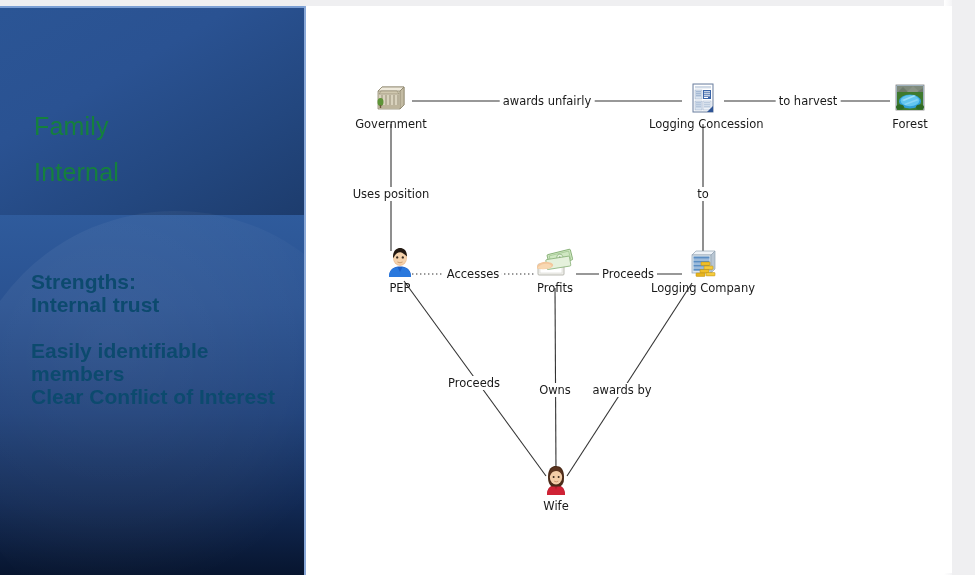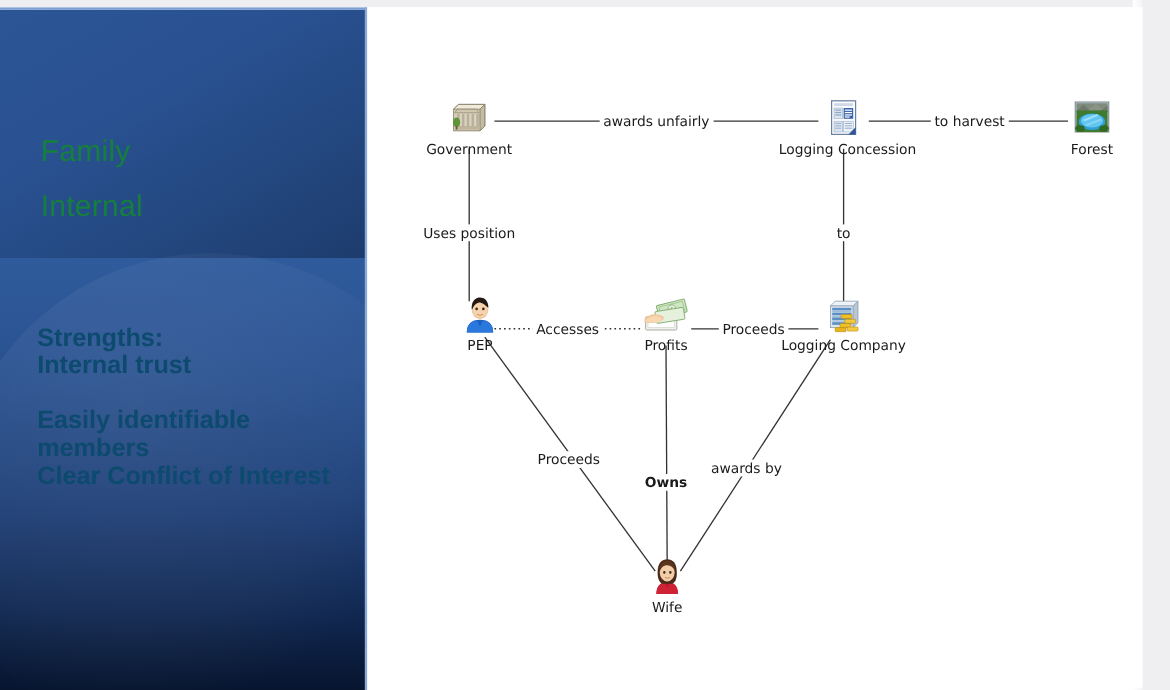--- a/index.html
+++ b/index.html
@@ -176,21 +176,21 @@
       <line x1="104" y1="268" x2="228" y2="268" stroke="#333333" stroke-width="1.2" stroke-dasharray="1.4 2.6" fill="none"></line>
     </svg>
 
     <div class="elabel" style="left:239px; top:95px;">awards unfairly</div>
     <div class="elabel" style="left:500px; top:95px;text-align:right;">to harvest</div>
     <div class="elabel" style="left:83px;  top:188px;">Uses position</div>
     <div class="elabel" style="left:395px; top:188px;">to</div>
     <div class="elabel" style="left:165px; top:268px;">Accesses</div>
     <div class="elabel" style="left:320px; top:268px;">Proceeds</div>
     <div class="elabel" style="left:166px; top:377px;">Proceeds</div>
-    <div class="elabel" style="left:247px; top:396px;font-weight:bold;">Owns</div>
+    <div class="elabel" style="left:247px; top:384px;">Owns</div>
     <div class="elabel" style="left:314px; top:384px;">awards by</div>
 
     <div class="node" style="left:395px; top:76px;">
       <div class="glyph">
         <svg class="ico" viewBox="0 0 32 32">
           <rect x="6" y="2" width="20" height="28" fill="#f4f7fb" stroke="#6b7f9e" stroke-width="1"></rect>
           <rect x="7" y="3" width="18" height="26" fill="#ffffff"></rect>
           <rect x="8" y="4" width="16" height="2.4" fill="#cfd9e6"></rect>
           <rect x="8" y="8" width="7" height="9" fill="#dbe5f1" stroke="#95a9c4" stroke-width="0.5"></rect>
           <rect x="16" y="8" width="8" height="9" fill="#3a64a8"></rect>

